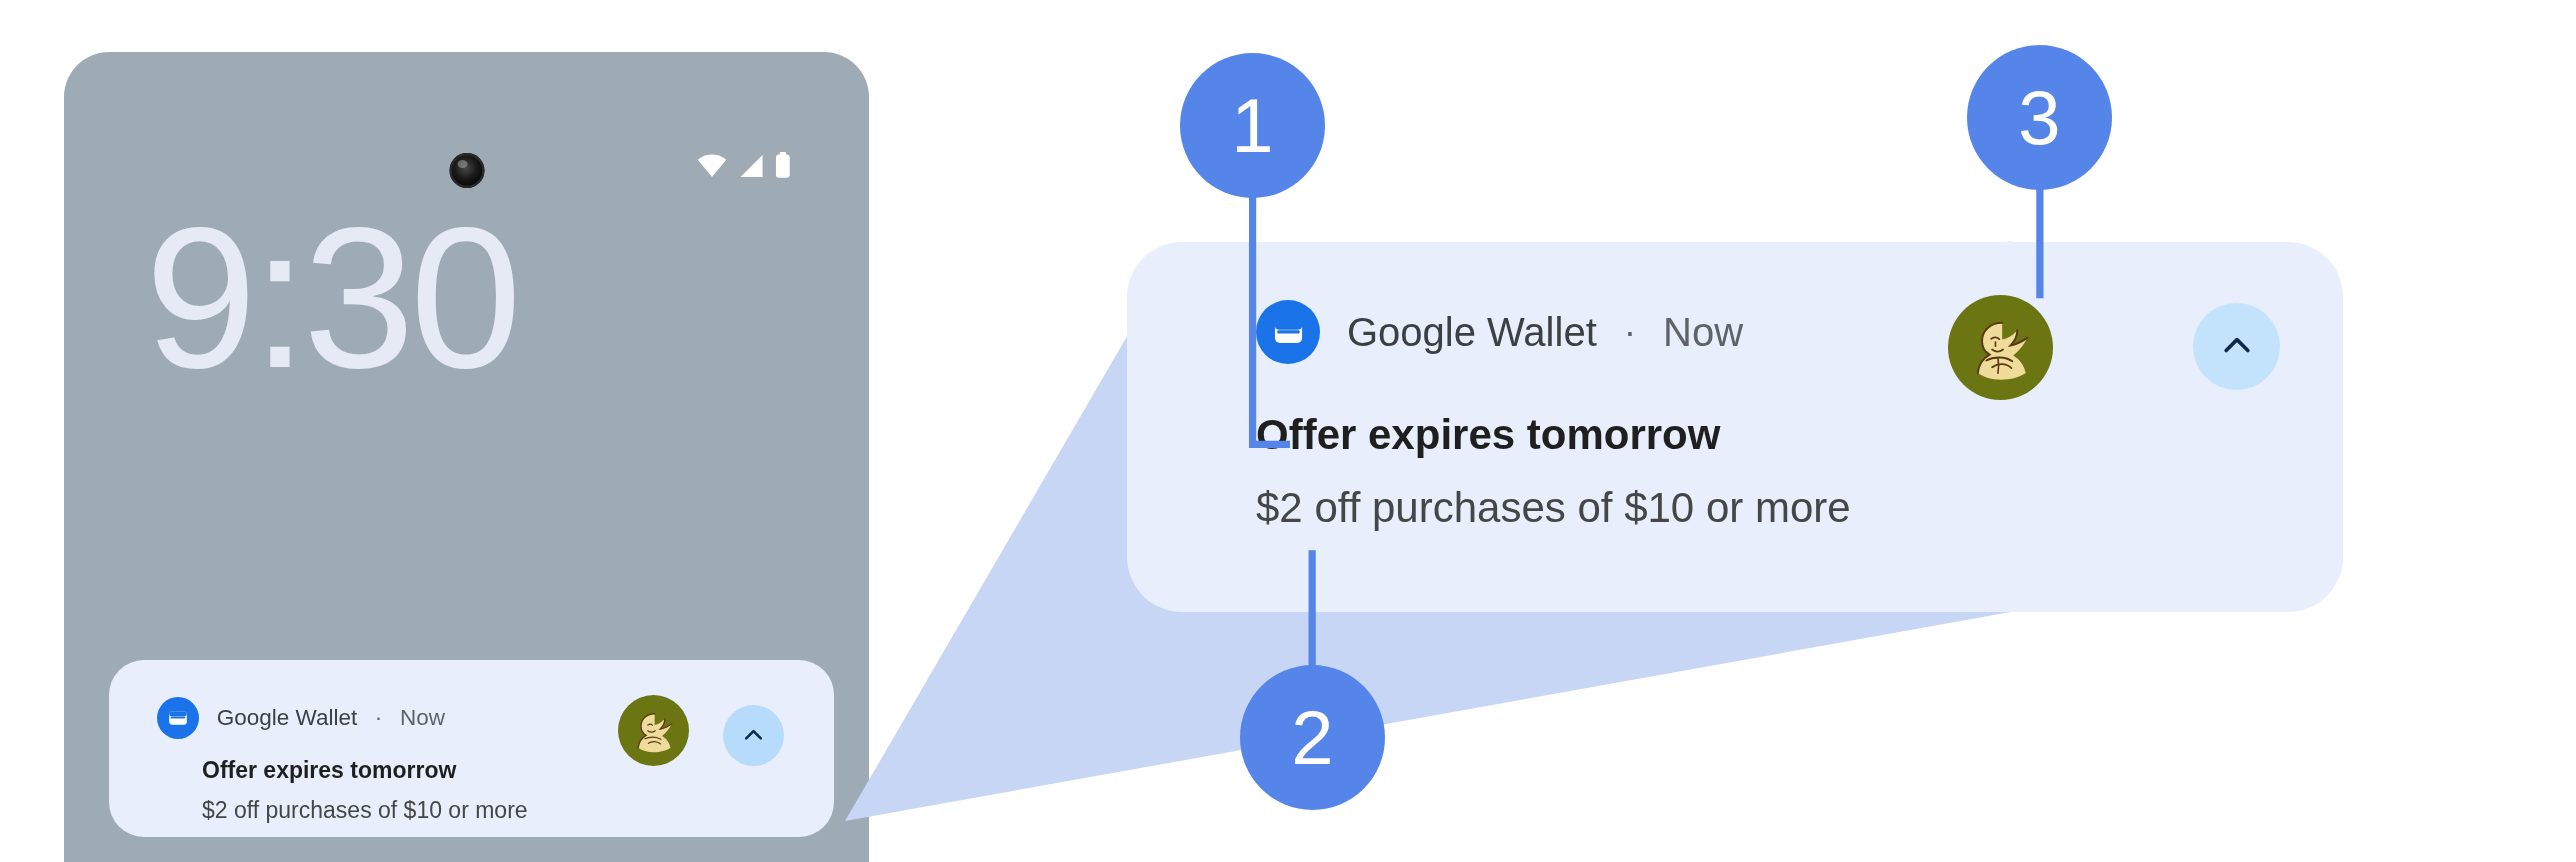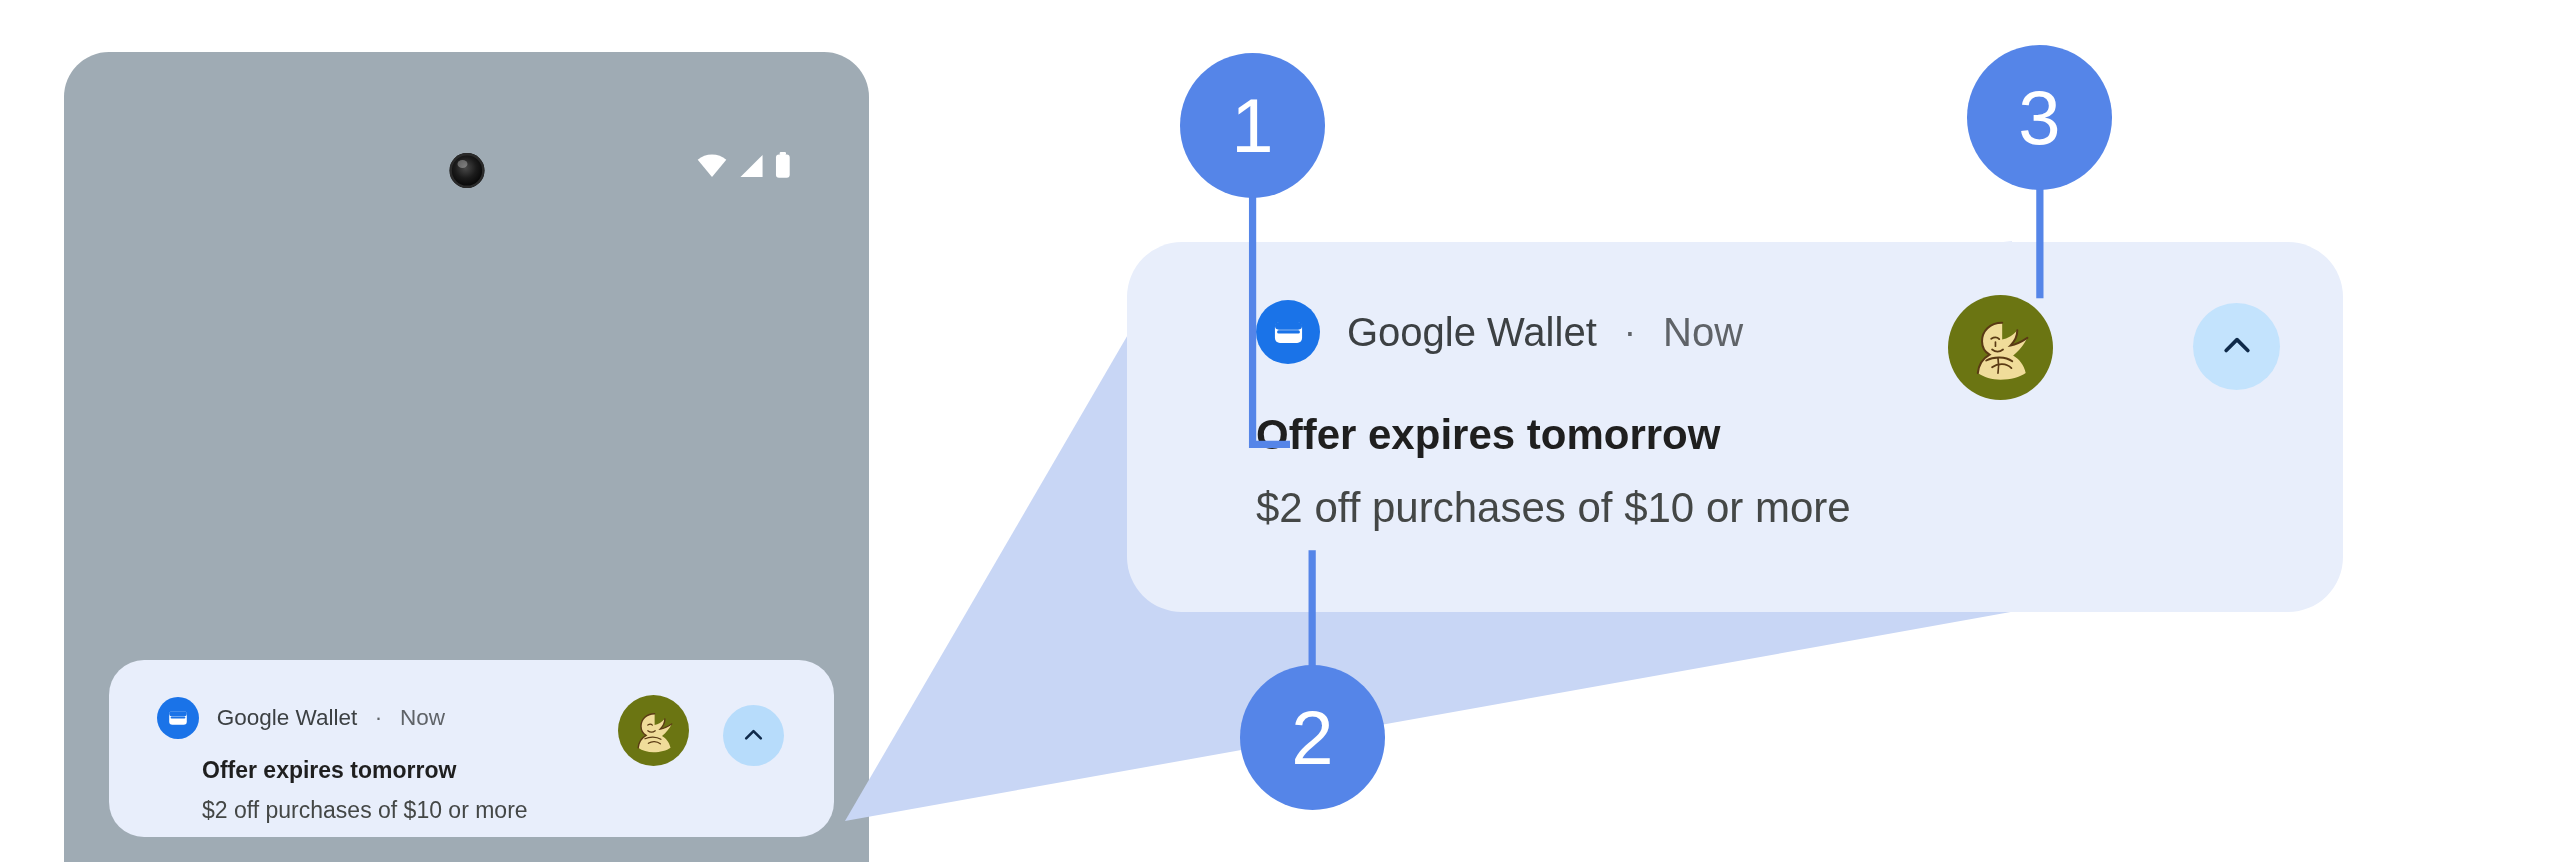--- a/index.html
+++ b/index.html
@@ -90,20 +90,21 @@
     </span>
 
     <span>
       <svg width="17.7" height="27" viewBox="0 0 14 22">
         <rect x="4.4" y="0" width="5.2" height="2.4" rx="1" fill="#ffffff"></rect>
         <rect x="1.4" y="2.0" width="11.2" height="19" rx="2.4" fill="#ffffff"></rect>
       </svg>
     </span>
   </div>
 
+  <div id="clock">9:30</div>
 
   <div id="smallcard">
     <div class="hdr">
       <span class="wallet-icon" style="width:42px;height:42px;">
         <svg width="24" height="24" viewBox="0 0 24 24">
           <rect x="3.2" y="5.2" width="17.6" height="13.6" rx="3.2" fill="#ffffff"></rect>
           <rect x="3.2" y="5.2" width="17.6" height="5.0" rx="2.6" fill="#1a73e8"></rect>
           <rect x="4.6" y="10.6" width="14.8" height="2.0" rx="1.0" fill="#1a73e8"></rect>
         </svg>
       </span>

